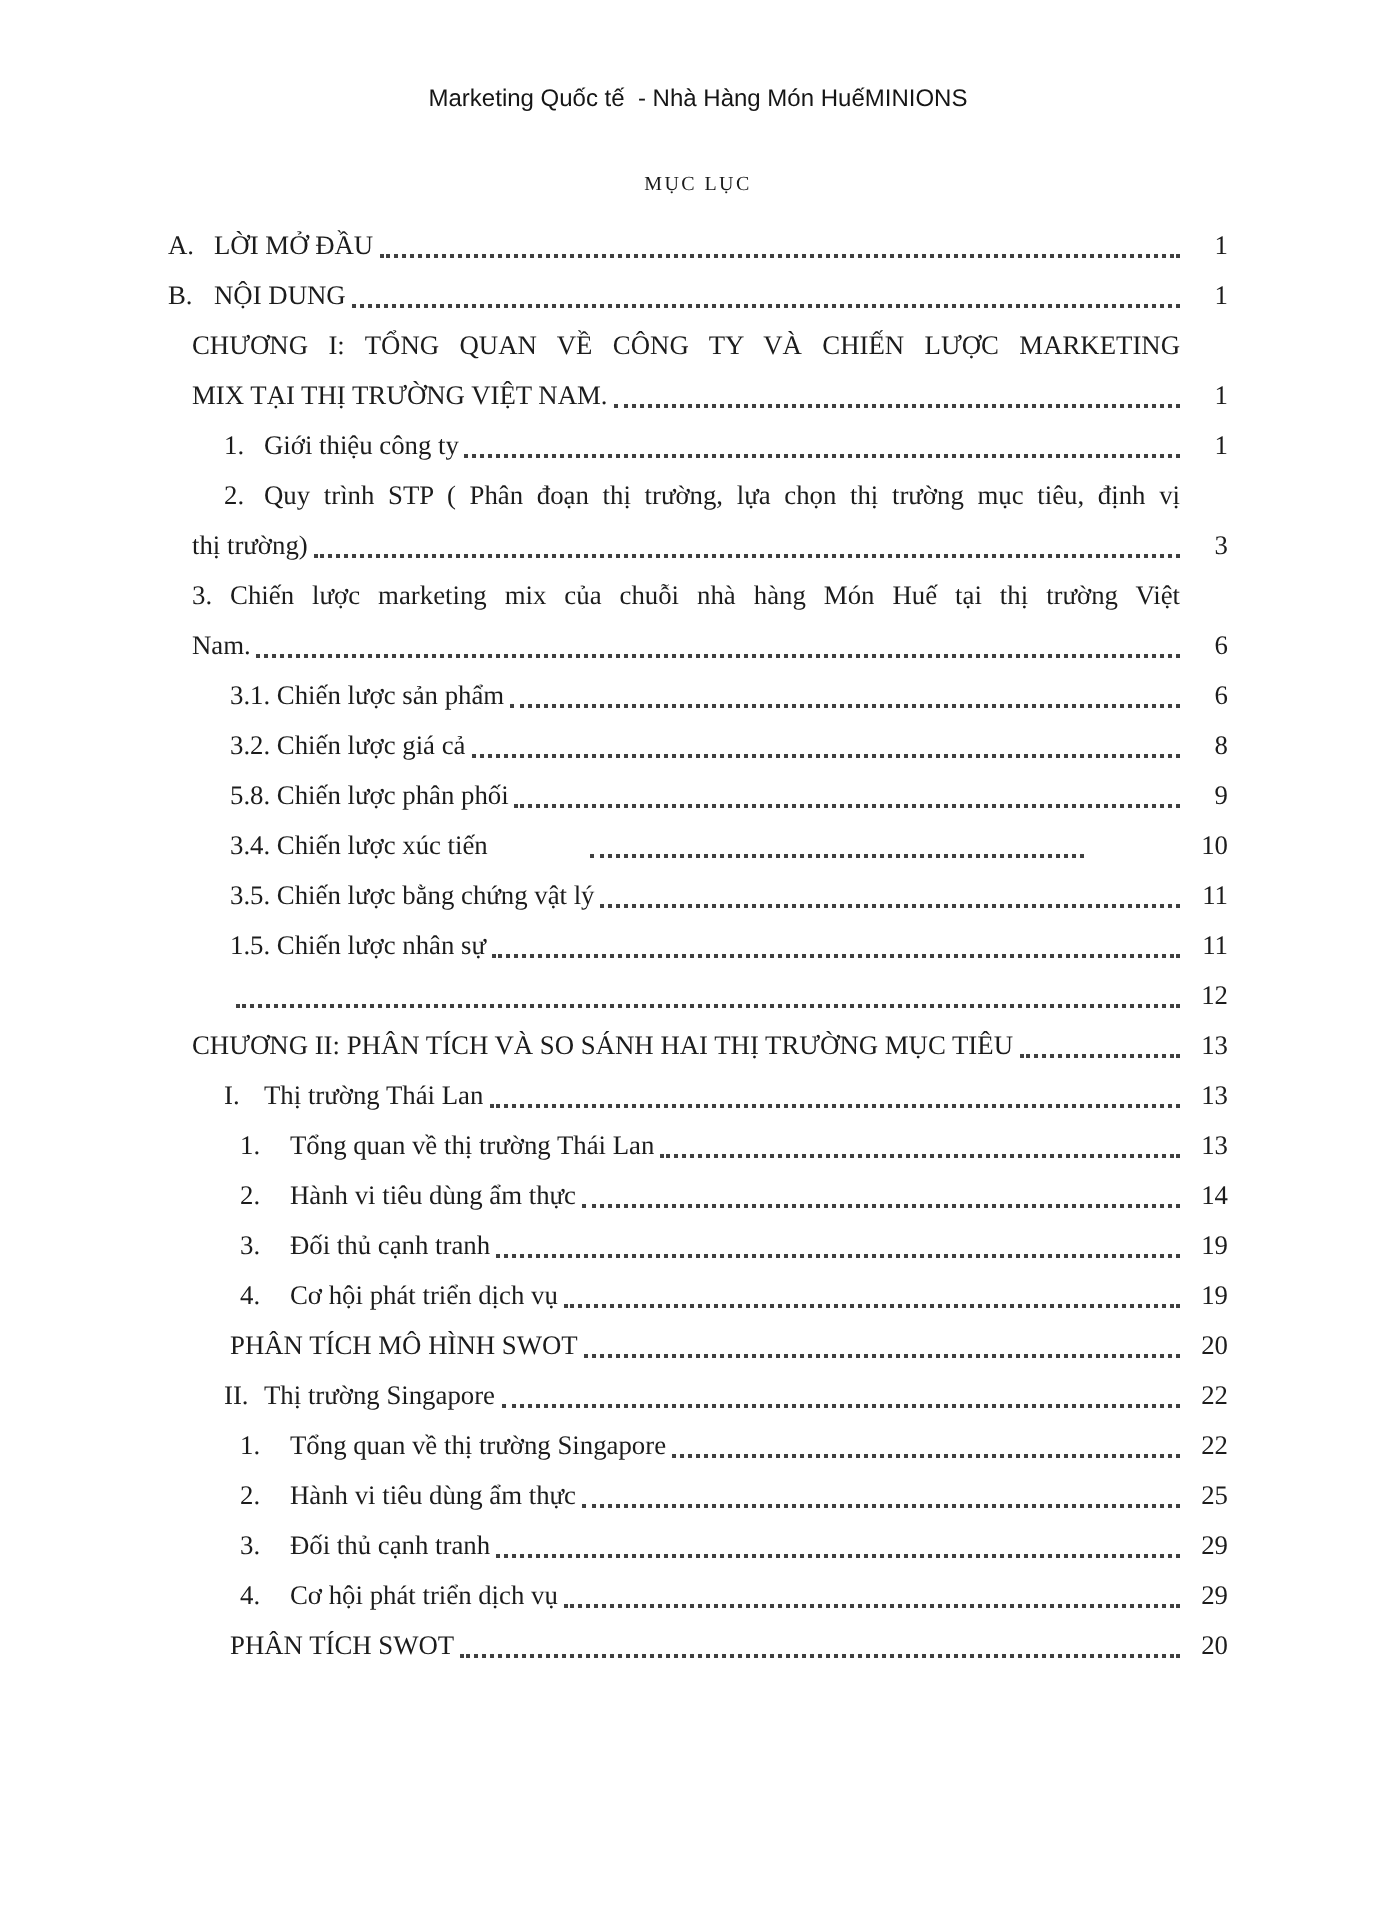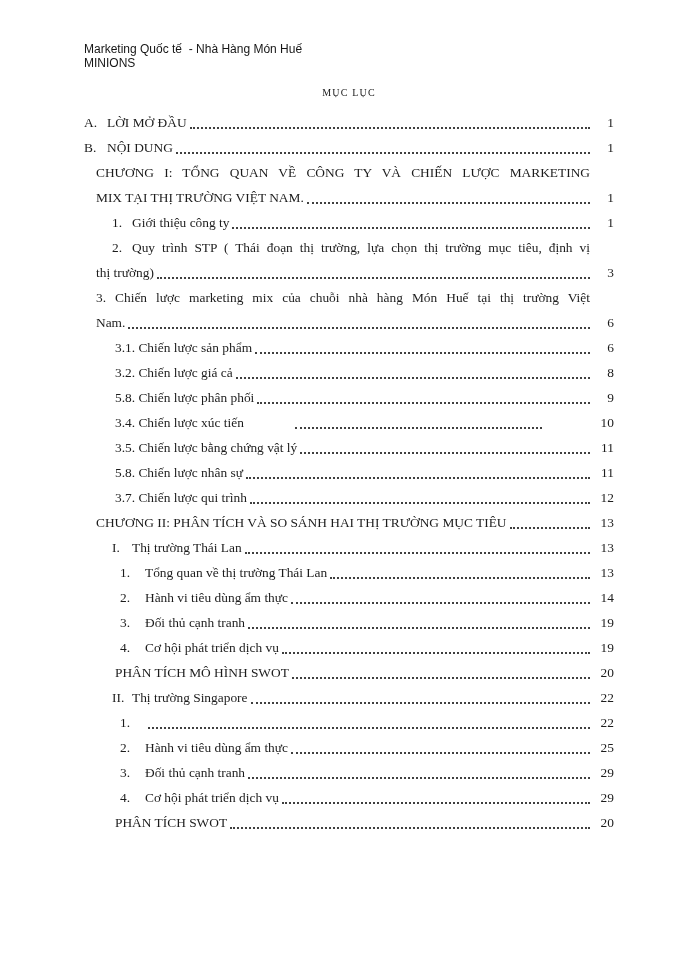--- a/index.html
+++ b/index.html
@@ -12,26 +12,25 @@
   .page {
     position: relative;
     width: 700px; height: 960px;
     background: #ffffff;
     overflow: hidden;
   }
   .header {
     position: absolute;
     left: 84px; right: 86px; top: 42px;
     display: flex;
-    justify-content: flex-start;
+    justify-content: center;
     align-items: baseline;
     font-family: "Liberation Sans", "DejaVu Sans", sans-serif;
     font-size: 12px;
     color: #151515;
-    flex-direction: column;
   }
   .header-left { white-space: pre; }
   .doc-title {
     position: absolute;
     top: 87px; left: 84px; right: 86px;
     margin: 0;
     text-align: center;
     font-size: 10px;
     font-weight: 400;
     letter-spacing: 1.2px;
@@ -99,21 +98,21 @@
       </div>
       <div class="entry lvl-section">
         <div class="leader-row" style="padding-left: 28px;">
           <span class="num">1.</span>
           <span class="lr-text">Giới thiệu công ty</span>
           <span class="dots"></span>
           <span class="page-num">1</span>
         </div>
       </div>
       <div class="entry lvl-section">
-        <div class="wrap-line1" style="padding-left: 28px;"><span class="num">2.</span><span>Quy trình STP ( Thái đoạn thị trường, lựa chọn thị trường mục tiêu, định vị</span></div>
+        <div class="wrap-line1" style="padding-left: 28px;"><span class="num">2.</span><span>Quy trình STP ( Phân đoạn thị trường, lựa chọn thị trường mục tiêu, định vị</span></div>
         <div class="leader-row" style="padding-left: 12px;">
           <span class="lr-text">thị trường)</span>
           <span class="dots"></span>
           <span class="page-num">3</span>
         </div>
       </div>
       <div class="entry lvl-chapter">
         <div class="wrap-line1" style="padding-left: 12px;"><span>3. Chiến lược marketing mix của chuỗi nhà hàng Món Huế tại thị trường Việt</span></div>
         <div class="leader-row" style="padding-left: 12px; align-items: flex-end;">
           <span class="lr-text">Nam.</span>
@@ -151,28 +150,27 @@
       </div>
       <div class="entry lvl-sub1">
         <div class="leader-row" style="padding-left: 31px;">
           <span class="lr-text">3.5. Chiến lược bằng chứng vật lý</span>
           <span class="dots"></span>
           <span class="page-num">11</span>
         </div>
       </div>
       <div class="entry lvl-sub1">
         <div class="leader-row" style="padding-left: 31px;">
-          <span class="lr-text">5.8. Chiến lược nhân sự</span>
+          <span class="lr-text">1.5. Chiến lược nhân sự</span>
           <span class="dots"></span>
           <span class="page-num">11</span>
         </div>
       </div>
       <div class="entry lvl-sub1">
         <div class="leader-row" style="padding-left: 31px;">
-          <span class="lr-text">3.7. Chiến lược qui trình</span>
           <span class="dots"></span>
           <span class="page-num">12</span>
         </div>
       </div>
       <div class="entry lvl-chapter">
         <div class="leader-row" style="padding-left: 12px;">
           <span class="lr-text">CHƯƠNG II: PHÂN TÍCH VÀ SO SÁNH HAI THỊ TRƯỜNG MỤC TIÊU</span>
           <span class="dots"></span>
           <span class="page-num">13</span>
         </div>
@@ -228,20 +226,21 @@
         <div class="leader-row" style="padding-left: 28px;">
           <span class="num">II.</span>
           <span class="lr-text">Thị trường Singapore</span>
           <span class="dots"></span>
           <span class="page-num">22</span>
         </div>
       </div>
       <div class="entry lvl-item">
         <div class="leader-row" style="padding-left: 36px;">
           <span class="num">1.</span>
+          <span class="lr-text">Tổng quan về thị trường Singapore</span>
           <span class="dots"></span>
           <span class="page-num">22</span>
         </div>
       </div>
       <div class="entry lvl-item">
         <div class="leader-row" style="padding-left: 36px;">
           <span class="num">2.</span>
           <span class="lr-text">Hành vi tiêu dùng ẩm thực</span>
           <span class="dots"></span>
           <span class="page-num">25</span>

